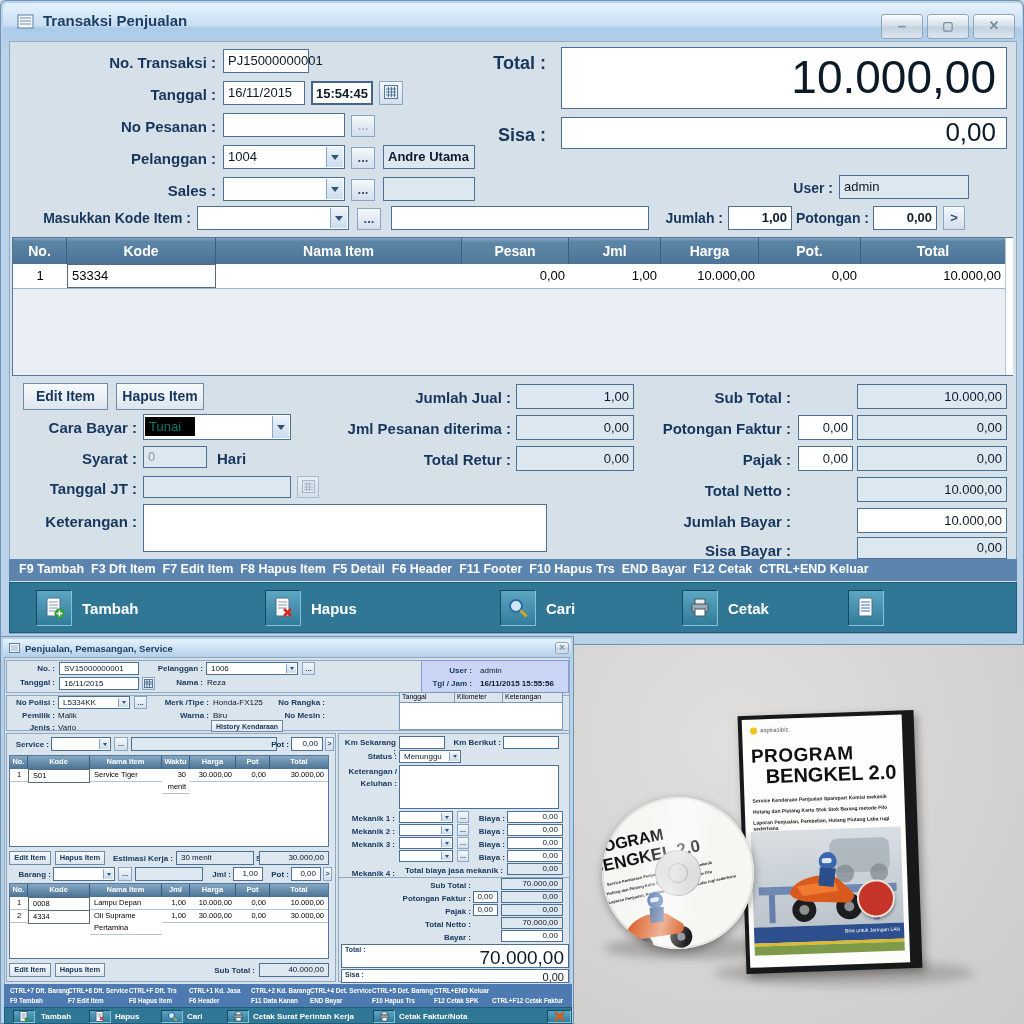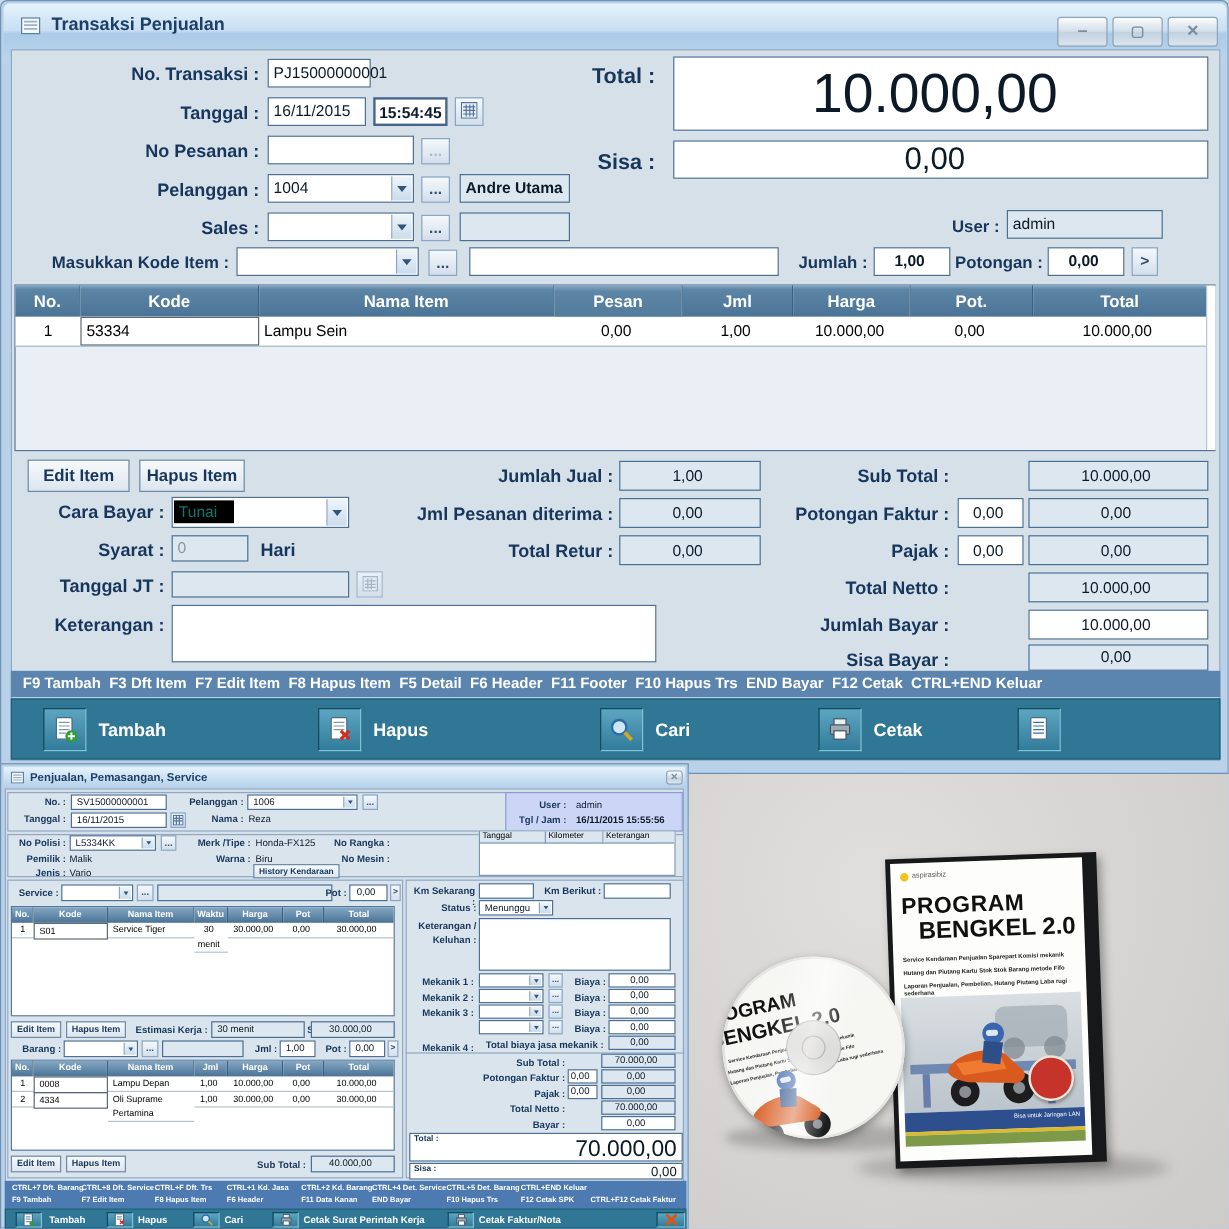--- a/index.html
+++ b/index.html
@@ -1,21 +1,21 @@
 <!DOCTYPE html>
 <html><head>
 <meta charset="utf-8">
 <style>
   html,body{margin:0;padding:0;background:#aab4bd}
   #root{position:relative;width:1024px;height:1024px;background:#cfd9e2;font-family:"Liberation Sans",sans-serif;overflow:hidden}
   .a{position:absolute;box-sizing:border-box}
   .l{font-weight:bold;color:#17365c;text-align:right}
   .in{background:#fff;border:1px solid #4c6f94;color:#0c1a28}
   .ro{background:#dde7ef;border:1px solid #4c6f94;color:#0c1a28}
-  .num{text-align:center;padding-right:4px}
+  .num{text-align:right;padding-right:4px}
   .pl{padding-left:4px}
   .dt{background:linear-gradient(#f4f8fb,#d3dfec);border:1px solid #8aa6c4;color:#33506e;text-align:center;font-weight:bold}
   .dis{color:#a8bacc}
   .cbar{position:absolute;right:1px;top:1px;bottom:1px;width:16px;background:linear-gradient(#eef4fa,#cbdcec);border-left:1px solid #8aa6c4;display:flex;align-items:center;justify-content:center}
   .cbar::after{content:"";border-left:4px solid transparent;border-right:4px solid transparent;border-top:5px solid #2f5579}
   .cbar.s{width:9px}
   .cbar.s::after{border-left-width:2px;border-right-width:2px;border-top-width:3px}
   .bev{background:linear-gradient(#f7fafc,#dce5ee);border:1px solid #6e8aa6;color:#17365c;font-weight:bold;text-align:center}
   .th{background:linear-gradient(#85a8c3 0%,#5d85a5 12%,#4a7396 100%);color:#fff;font-weight:bold;text-align:center;border-right:1px solid #3a607f}
   .hkbar{background:#5b85af;color:#fff;font-weight:bold}
@@ -108,21 +108,20 @@
       <div class="a th" style="left:203px;top:0;width:246px;height:26px;line-height:26px;font-size:14px">Nama Item</div>
       <div class="a th" style="left:449px;top:0;width:107px;height:41px;line-height:26px;font-size:14px">Pesan</div>
       <div class="a th" style="left:556px;top:0;width:92px;height:26px;line-height:26px;font-size:14px">Jml</div>
       <div class="a th" style="left:648px;top:0;width:98px;height:26px;line-height:26px;font-size:14px">Harga</div>
       <div class="a th" style="left:746px;top:0;width:102px;height:26px;line-height:26px;font-size:14px">Pot.</div>
       <div class="a th" style="left:848px;top:0;width:144px;height:26px;line-height:26px;font-size:14px;border-right:none">Total</div>
 
       <div class="a" style="left:0;top:26px;width:992px;height:25px;background:#fff;border-bottom:1px solid #9fb6c8">
         <div class="a" style="left:0;top:0;width:54px;line-height:24px;text-align:center">1</div>
         <div class="a pl" style="left:54px;top:0;width:149px;height:24px;line-height:22px;background:#fff;border:1px solid #5a6a78">53334</div>
-        <div class="a pl" style="left:203px;top:0;width:246px;line-height:24px">Lampu Sein</div>
         <div class="a num" style="left:449px;top:0;width:107px;line-height:24px">0,00</div>
         <div class="a num" style="left:556px;top:0;width:92px;line-height:24px">1,00</div>
         <div class="a num" style="left:648px;top:0;width:98px;line-height:24px">10.000,00</div>
         <div class="a num" style="left:746px;top:0;width:102px;line-height:24px">0,00</div>
         <div class="a num" style="left:848px;top:0;width:144px;line-height:24px">10.000,00</div>
       </div>
       <div class="a" style="left:992px;top:0;width:8px;height:137px;background:#fdfdfd;border-left:1px solid #b6c6d4"></div>
     </div>
 
     <div class="a bev" style="left:22px;top:382px;width:85px;height:27px;line-height:25px;font-size:14px">Edit Item</div>

